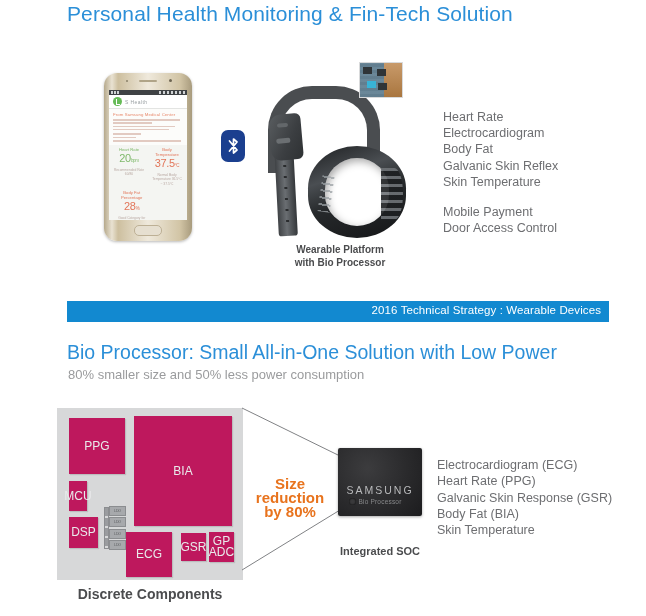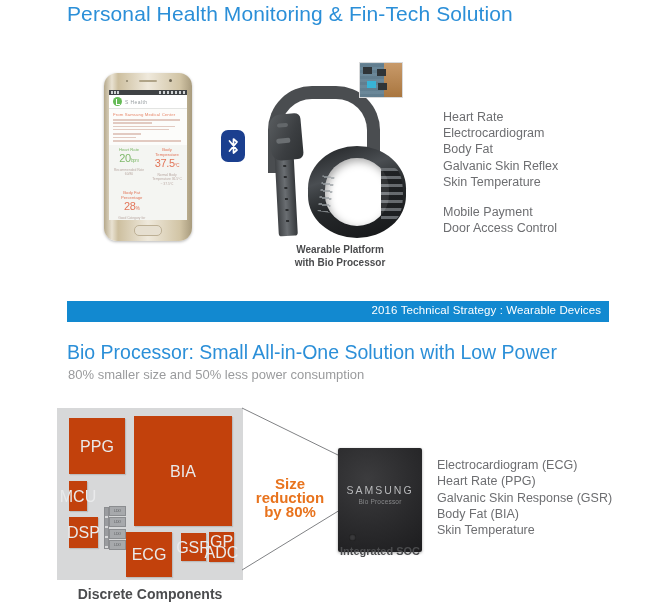--- a/index.html
+++ b/index.html
@@ -396,27 +396,27 @@
   .board {
     position: absolute;
     left: 57px;
     top: 408px;
     width: 186px;
     height: 172px;
     background: #d7d8d9;
   }
   .chipblk {
     position: absolute;
-    background: #c2410c;
+    background: #be185d;
     color: #e9eaeb;
     display: flex;
     align-items: center;
     justify-content: center;
     text-align: center;
-    font-size: 16px;
+    font-size: 12px;
     line-height: 11px;
     box-shadow: 1px 1px 1px rgba(0,0,0,.12);
   }
   .board-caption {
     position: absolute;
     left: 57px;
     top: 586px;
     width: 186px;
     text-align: center;
     font-size: 14px;
@@ -468,21 +468,21 @@
     color: #e8731d;
     line-height: 14px;
   }
 
   
   .soc {
     position: absolute;
     left: 338px;
     top: 448px;
     width: 84px;
-    height: 104px;
+    height: 68px;
     background: radial-gradient(circle at 35% 30%, #3c3c3e 0%, #2a2a2c 55%, #1c1c1e 100%);
     border-radius: 2px;
     box-shadow: 0 1px 3px rgba(0,0,0,.35);
   }
   .soc .brand {
     position: absolute;
     left: 0; right: 0;
     top: 36px;
     text-align: center;
     color: #b9babc;

